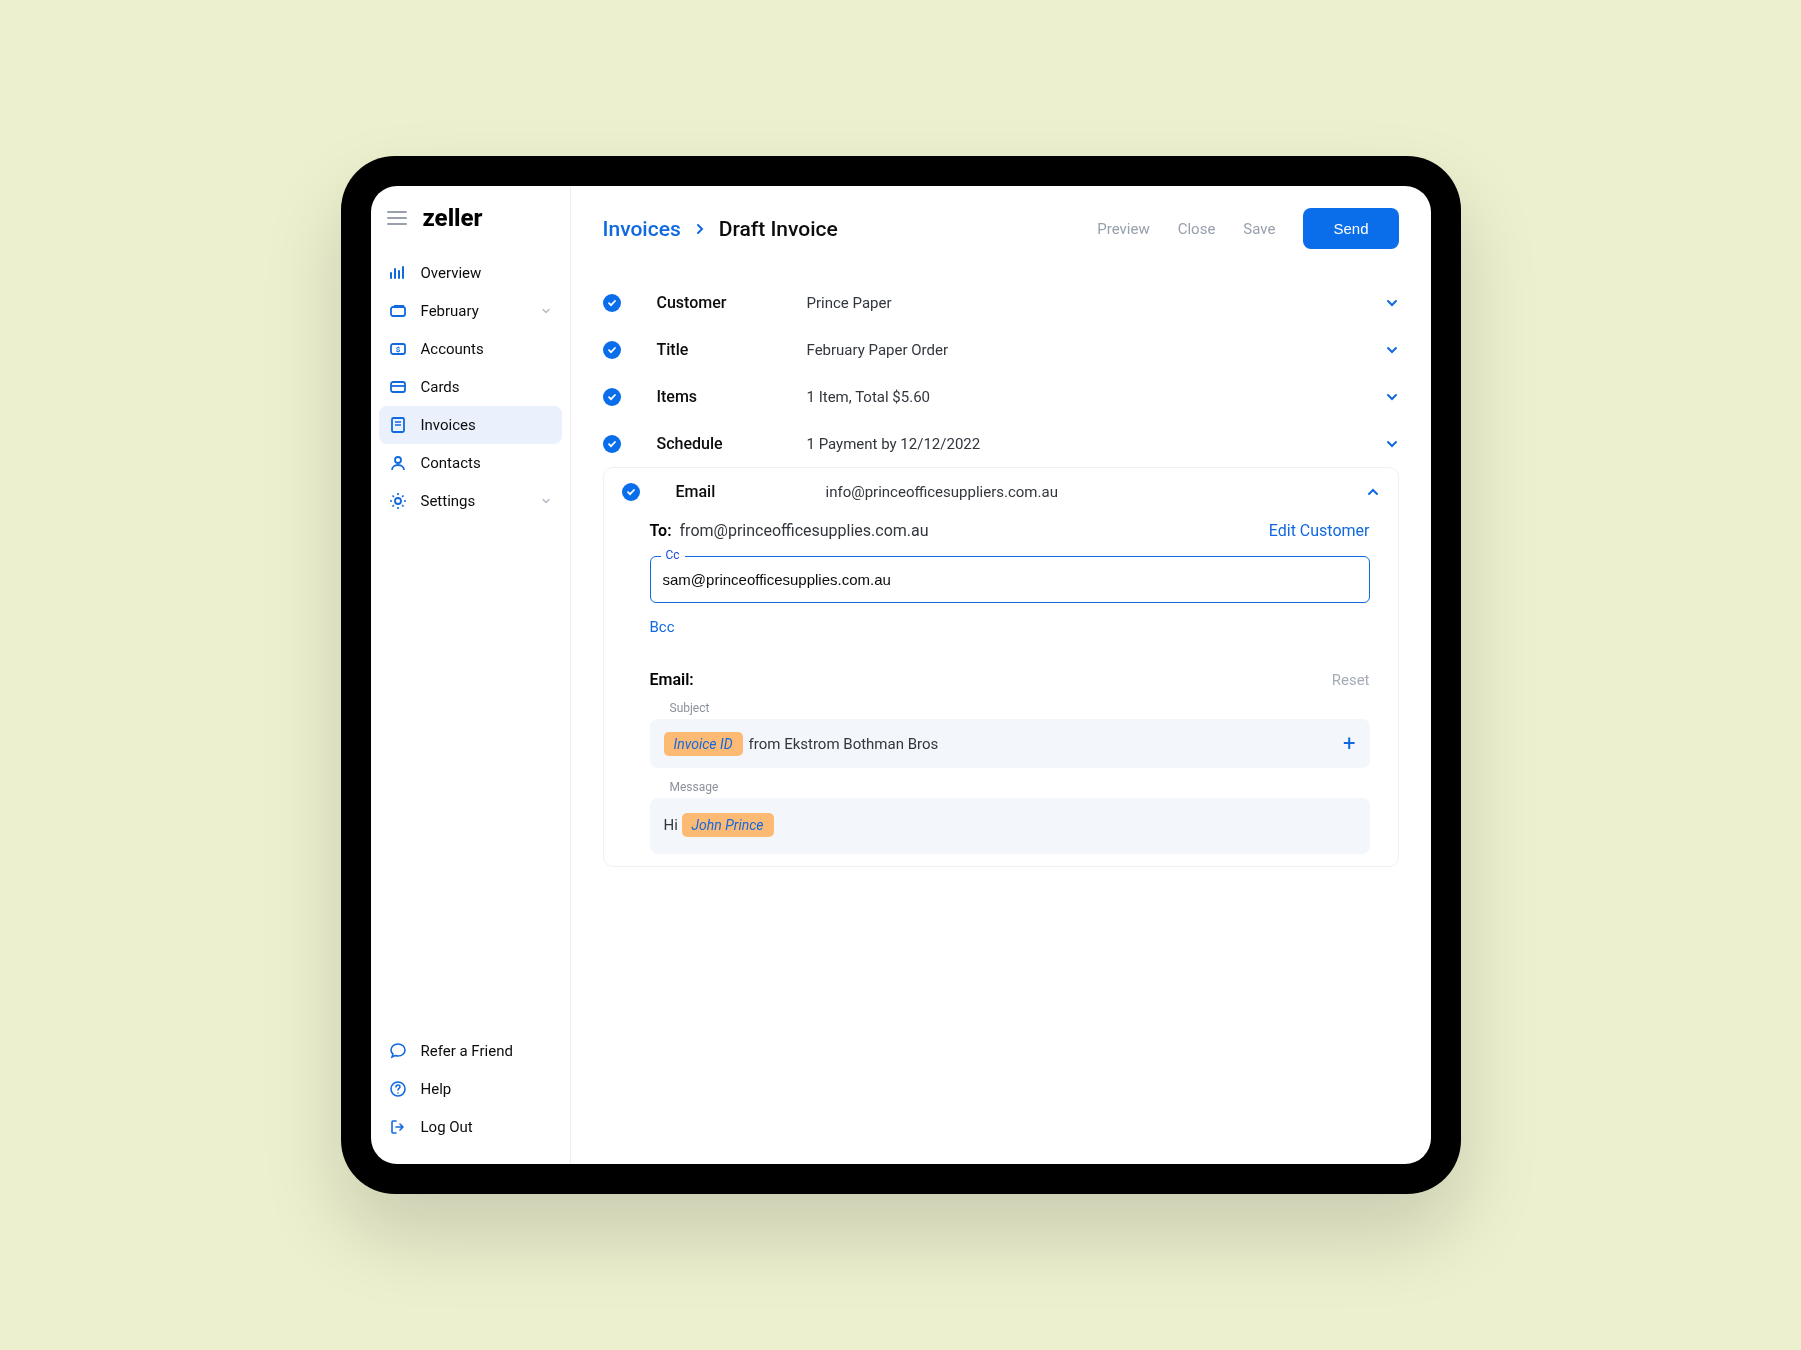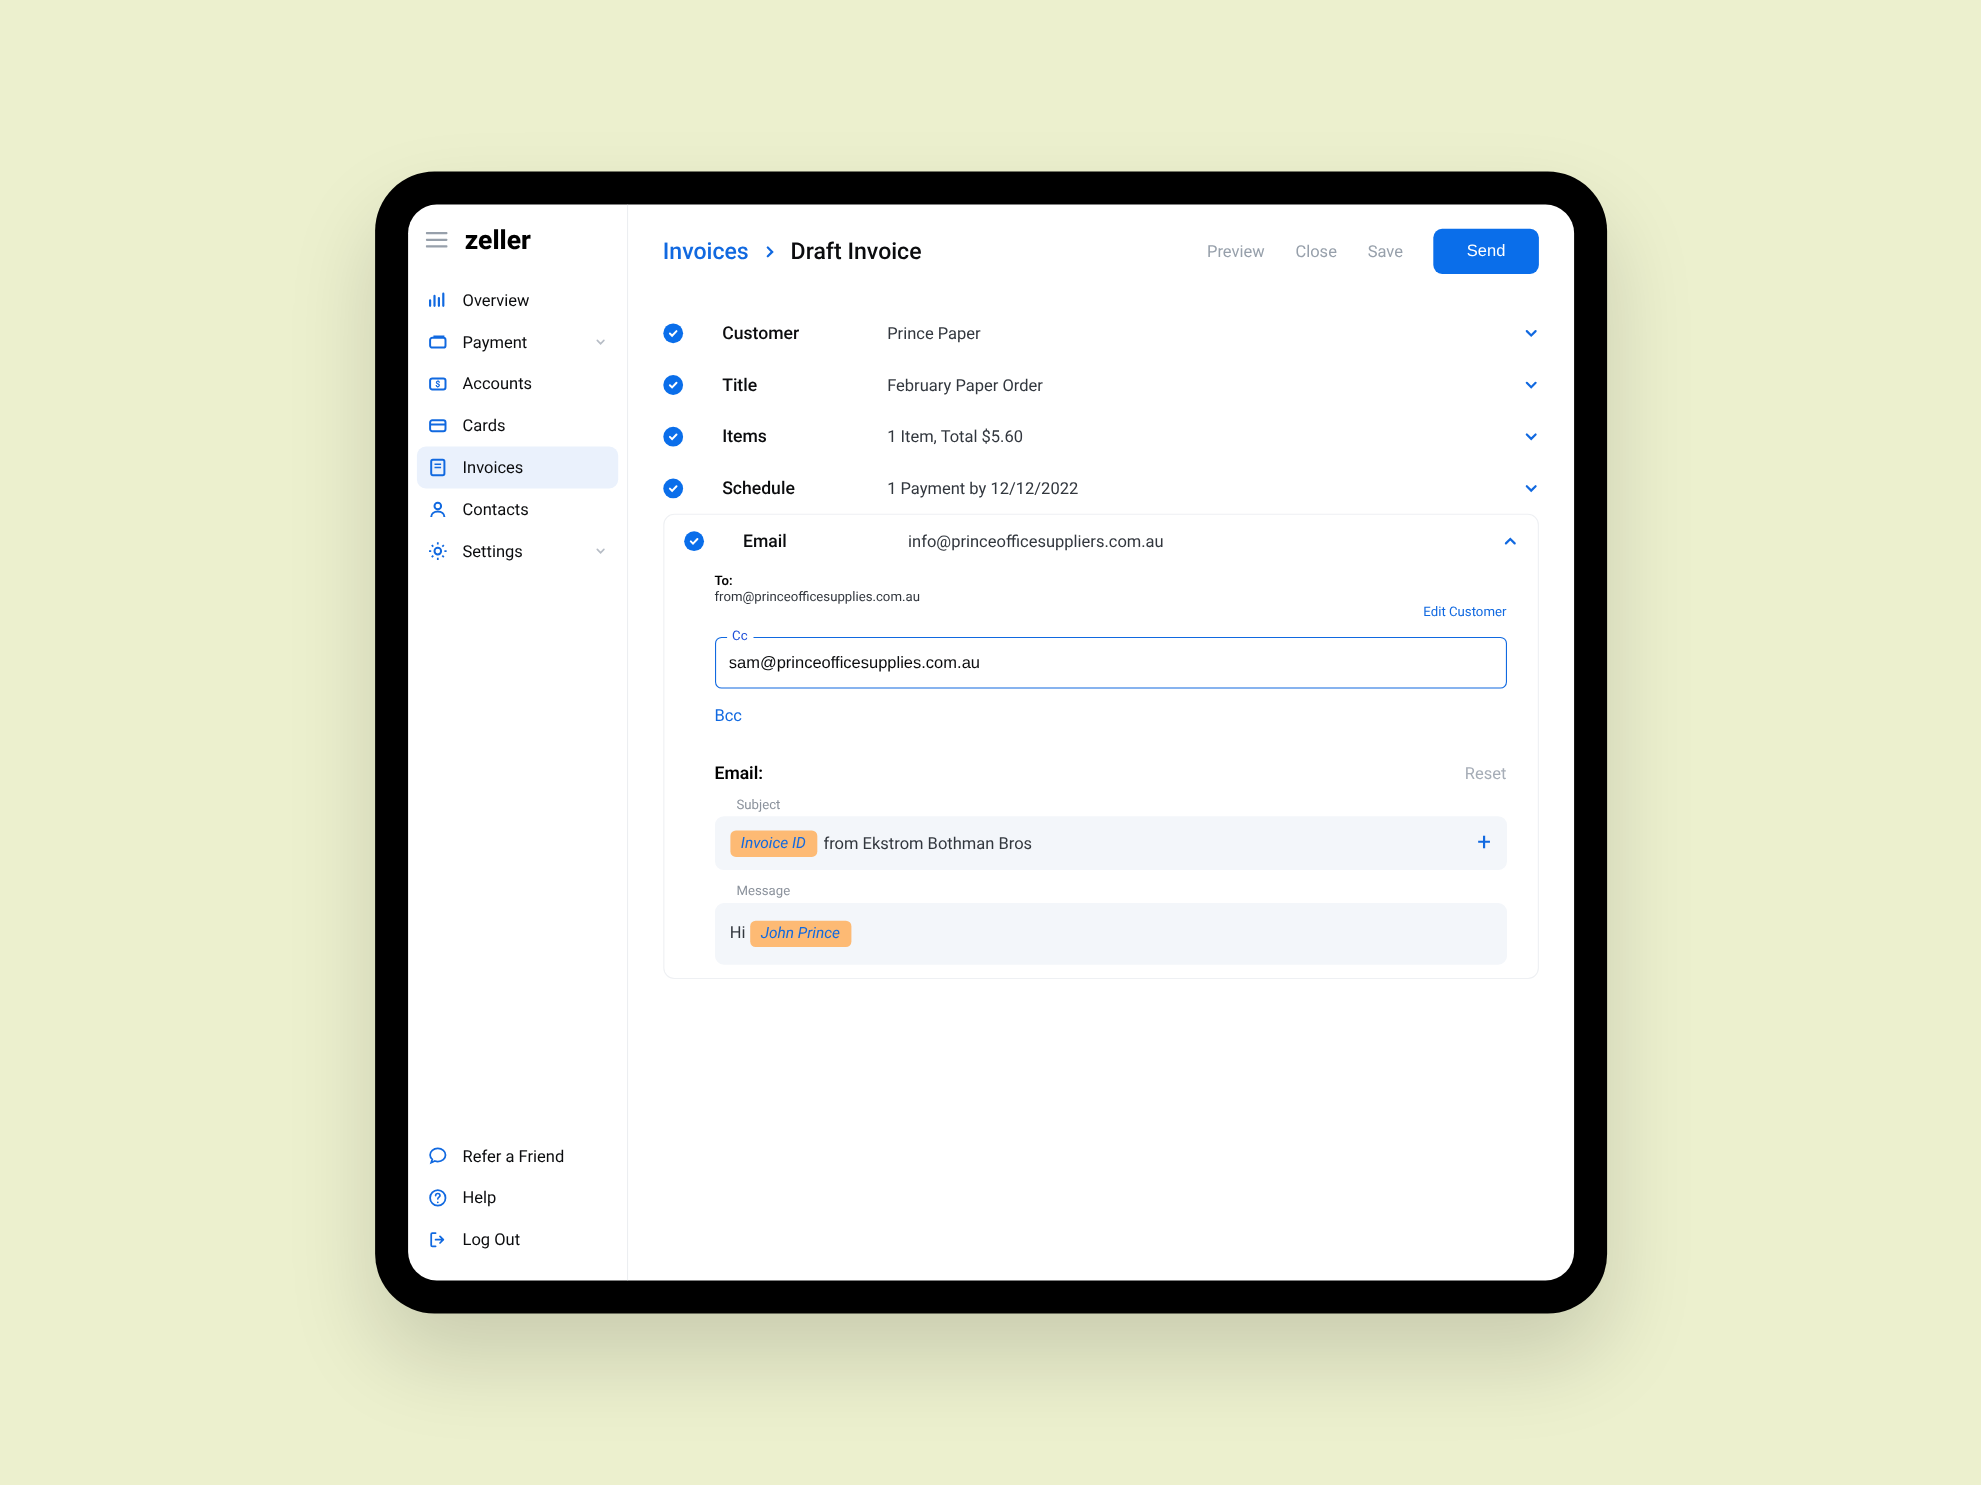--- a/index.html
+++ b/index.html
@@ -109,21 +109,21 @@
   .section-value { color: #32373e; font-size: 15px; }
   .section-chevron { margin-left: auto; color: #1169e0; }
   .email-panel {
     border: 1px solid #eef0f3;
     border-radius: 10px;
     margin-top: 0px;
     padding: 0 0 0 0;
   }
   .email-panel .section-row { padding: 14px 18px; }
   .email-body { padding: 0 28px 0 46px; }
-  .email-to-row { display: flex; padding: 6px 0 16px 0; font-size: 12px; flex-direction: column;}
+  .email-to-row { display: flex; align-items: center; padding: 6px 0 16px 0; font-size: 16px;}
   .to-label { font-weight: 600; margin-right: 8px; }
   .to-value { color: #32373e; }
   .edit-customer { margin-left: auto; color: #1169e0; cursor: pointer; }
   .cc-field {
     border: 1.5px solid #1169e0;
     border-radius: 6px;
     position: relative;
     margin-bottom: 14px;
   }
   .cc-legend {
@@ -200,21 +200,21 @@
             </span>
           <span>Overview</span>
         </div>
         <div class="nav-item">
           <span class="nav-icon">
               <svg width="18" height="18" viewBox="0 0 18 18">
                 <rect x="2" y="5" width="14" height="9" rx="2" stroke="currentColor" stroke-width="1.8" fill="none"></rect>
                 <rect x="5" y="3" width="10" height="2" fill="currentColor"></rect>
               </svg>
             </span>
-          <span>Payment</span>
+          <span>February</span>
           <span class="nav-chevron">
               <svg width="12" height="12" viewBox="0 0 12 12">
                 <path d="M3 4.5l3 3 3-3" stroke="currentColor" stroke-width="1.5" fill="none" stroke-linecap="round"></path>
               </svg>
             </span>
         </div>
         <div class="nav-item">
           <span class="nav-icon">
               <svg width="18" height="18" viewBox="0 0 18 18">
                 <rect x="2" y="4" width="14" height="10" rx="2" stroke="currentColor" stroke-width="1.8" fill="none"></rect>

